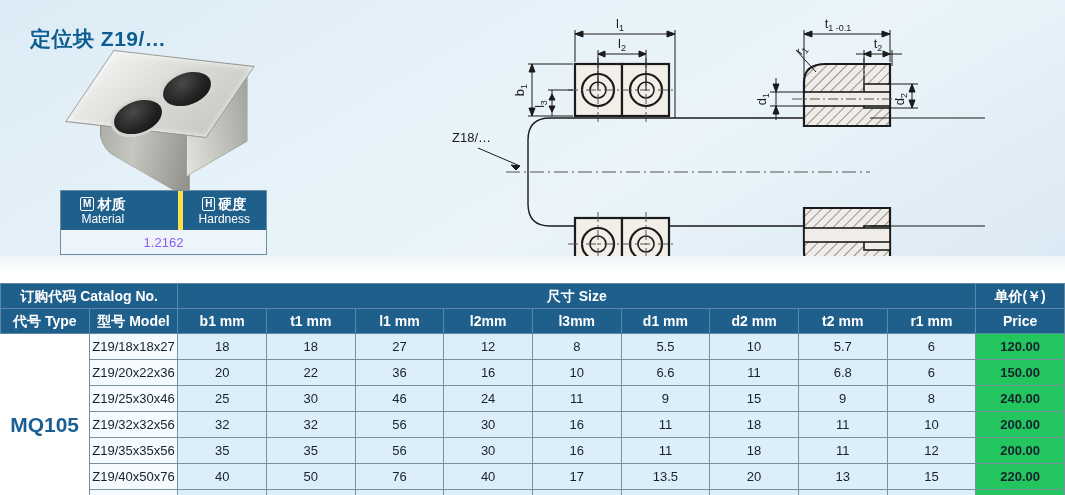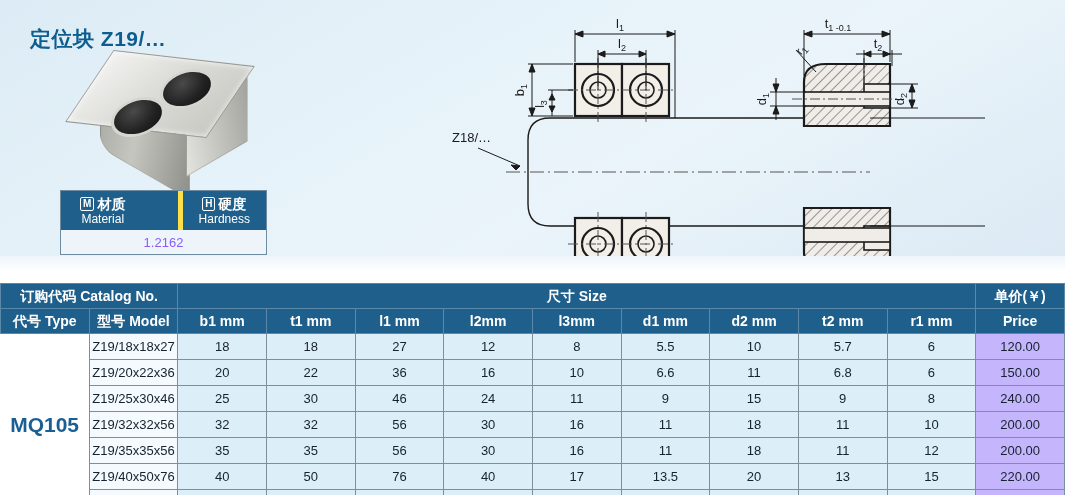--- a/index.html
+++ b/index.html
@@ -100,21 +100,21 @@
   .tbl th.sub{font-size:14px;padding:4px 2px;}
   .tbl td{
     background:#dceef7;border:1px solid #7c8f9c;
     text-align:center;padding:2px 2px;height:21px;font-size:13px;
   }
   .tbl td.model{background:#f4fafd;text-align:center;}
   .tbl td.type{
     background:#ffffff;color:#1a5f93;font-size:21px;font-weight:bold;
     border-left:none;border-bottom:none;border-top:none;
   }
-  .tbl td.price{background:#c4b5fd;}
+  .tbl td.price{background:#22c55e;font-weight:bold;}
 </style>
 </head>
 <body>
 
 <div class="page">
 
   <div class="upper">
 
     <div class="title">
       <span>定位块</span>

